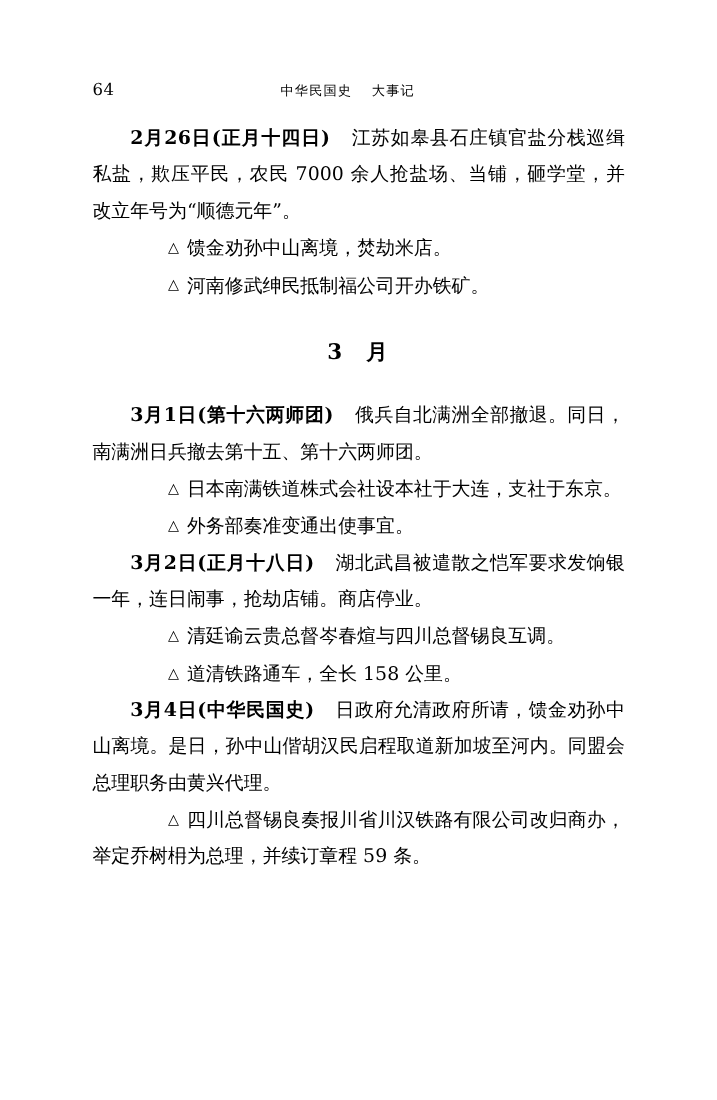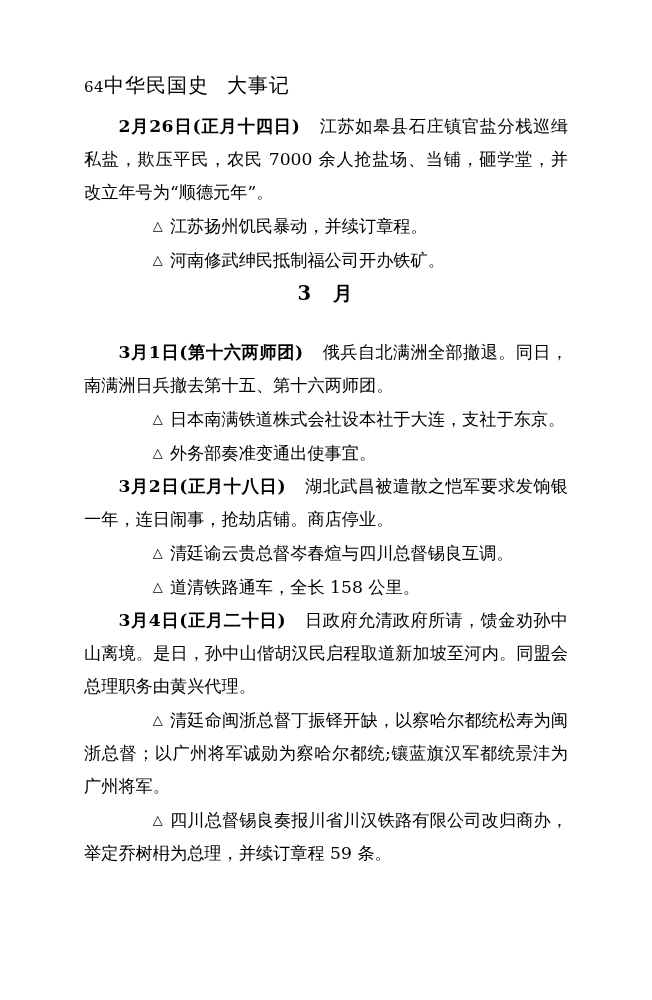--- a/index.html
+++ b/index.html
@@ -29,22 +29,22 @@
     height: 22px;
     display: flex;
     align-items: baseline;
   }
   .header .page-num {
     font-size: 15px;
     letter-spacing: 0.5px;
   }
   .header .header-title {
     flex: 1;
-    text-align: left;
-    font-size: 20px;
+    text-align: center;
+    font-size: 12px;
     letter-spacing: 1px;
     padding-right: 40px;
   }
   .header .header-title .gap {
     display: inline-block;
     width: 18px;
   }
   .content {
     position: absolute;
     top: 110px;
@@ -76,20 +76,21 @@
     display: inline-block;
     font-size: 13px;
     vertical-align: 2px;
     margin-right: 0.55em;
   }
   .month-heading {
     text-align: center;
     font-weight: bold;
     font-size: 19.5px;
     letter-spacing: 2px;
+    margin-top: 26px;
     margin-bottom: 26px;
   }
   .month-heading .mgap {
     display: inline-block;
     width: 20px;
   }
 </style>
 </head>
 <body>
 
@@ -97,40 +98,39 @@
 
   <div class="header">
     <span class="page-num">64</span>
     <span class="header-title"><span>中华民国史</span><span class="gap"></span><span>大事记</span></span>
   </div>
 
   <div class="content">
 
     <p class="para"><span class="entry-date">2月26日(正月十四日)</span><span class="entry-sep"></span><span>江苏如皋县石庄镇官盐分栈巡缉私盐，欺压平民，农民 7000 余人抢盐场、当铺，砸学堂，并改立年号为“顺德元年”。</span></p>
 
-    <p class="tri-item"><span class="tri">△</span><span>江苏扬州饥民暴动，并续订章程。</span></p>
+    <p class="tri-item"><span class="tri">△</span><span>馈金劝孙中山离境，焚劫米店。</span></p>
 
 
     <p class="tri-item"><span class="tri">△</span><span>河南修武绅民抵制福公司开办铁矿。</span></p>
 
     <p class="month-heading"><span>3</span><span class="mgap"></span><span>月</span></p>
 
     <p class="para"><span class="entry-date">3月1日(第十六两师团)</span><span class="entry-sep"></span><span>俄兵自北满洲全部撤退。同日，南满洲日兵撤去第十五、第十六两师团。</span></p>
 
     <p class="tri-item"><span class="tri">△</span><span>日本南满铁道株式会社设本社于大连，支社于东京。</span></p>
 
     <p class="tri-item"><span class="tri">△</span><span>外务部奏准变通出使事宜。</span></p>
 
     <p class="para"><span class="entry-date">3月2日(正月十八日)</span><span class="entry-sep"></span><span>湖北武昌被遣散之恺军要求发饷银一年，连日闹事，抢劫店铺。商店停业。</span></p>
 
 
     <p class="tri-item"><span class="tri">△</span><span>清廷谕云贵总督岑春煊与四川总督锡良互调。</span></p>
 
     <p class="tri-item"><span class="tri">△</span><span>道清铁路通车，全长 158 公里。</span></p>
 
-    <p class="para"><span class="entry-date">3月4日(正月二十日)</span><span class="entry-sep"></span><span>日政府允清政府所请，馈金劝孙中山离境。是日，孙中山偕胡汉民启程取道新加坡至河内。同盟会总理职务由黄兴代理。</span></p>
+    <p class="para"><span class="entry-date">3月4日(中华民国史)</span><span class="entry-sep"></span><span>日政府允清政府所请，馈金劝孙中山离境。是日，孙中山偕胡汉民启程取道新加坡至河内。同盟会总理职务由黄兴代理。</span></p>
 
-    <p class="tri-item"><span class="tri">△</span><span>清廷命闽浙总督丁振铎开缺，以察哈尔都统松寿为闽浙总督；以广州将军诚勋为察哈尔都统;镶蓝旗汉军都统景沣为广州将军。</span></p>
 
     <p class="tri-item"><span class="tri">△</span><span>四川总督锡良奏报川省川汉铁路有限公司改归商办，举定乔树枏为总理，并续订章程 59 条。</span></p>
 
   </div>
 </div>
 
 </body></html>

